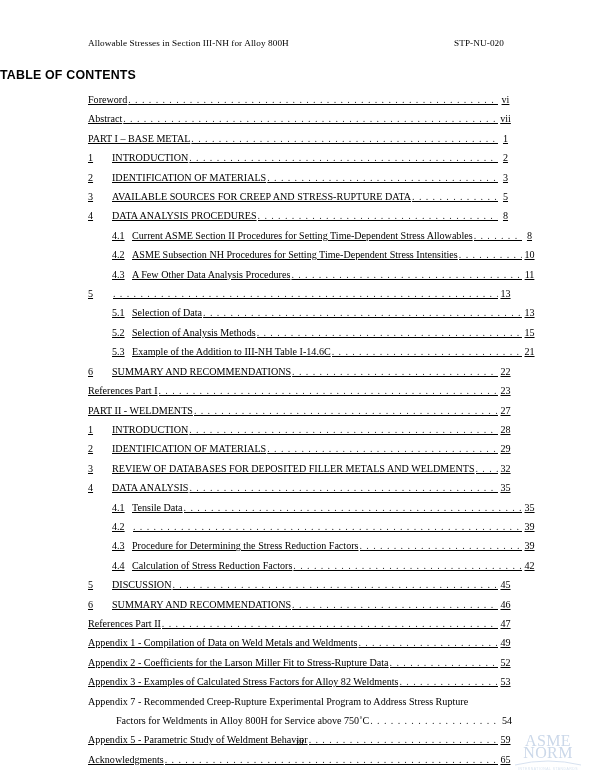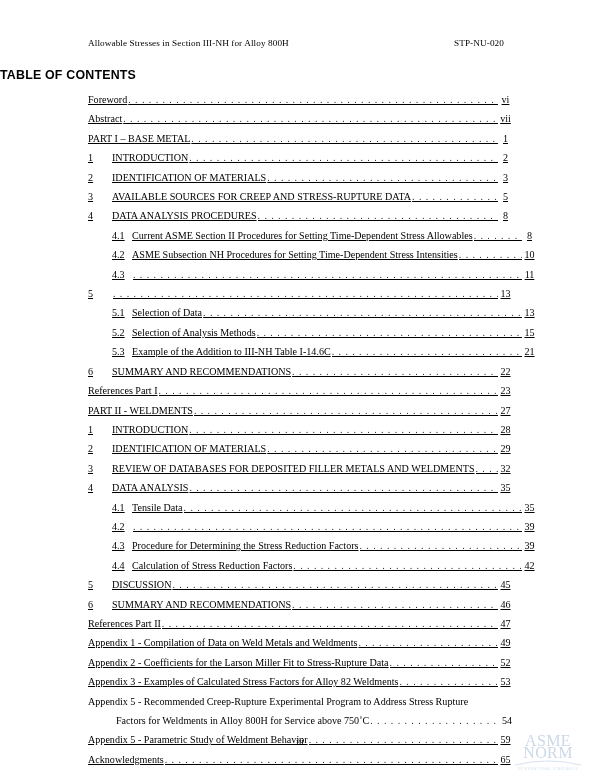--- a/index.html
+++ b/index.html
@@ -213,20 +213,21 @@
         <span class="pg">8</span>
       </div>
       <div class="toc-entry lvl-sub">
         <span class="num">4.2</span>
         <span class="txt">ASME Subsection NH Procedures for Setting Time-Dependent Stress Intensities</span>
         <span class="leader">. . . . . . . . . . . . . . . . . . . . . . . . . . . . . . . . . . . . . . . . . . . . . . . . . . . . . . . . . . . . . . . . . . . . . . . . . . . . . . . . . . . . . . . . . . . . . . . . . . . . . . . . . . . . . . . . . . . . . . . . . . . . . . . . . . . . . . . . . . . . . . . . . . . . . . . . . . . . . . . . . . . . . . . . . . . . . . . . . . . . . . . . . . . . . . . . . . . . . . . . </span>
         <span class="pg">10</span>
       </div>
       <div class="toc-entry lvl-sub">
         <span class="num">4.3</span>
+        <span class="txt">A Few Other Data Analysis Procedures</span>
         <span class="leader">. . . . . . . . . . . . . . . . . . . . . . . . . . . . . . . . . . . . . . . . . . . . . . . . . . . . . . . . . . . . . . . . . . . . . . . . . . . . . . . . . . . . . . . . . . . . . . . . . . . . . . . . . . . . . . . . . . . . . . . . . . . . . . . . . . . . . . . . . . . . . . . . . . . . . . . . . . . . . . . . . . . . . . . . . . . . . . . . . . . . . . . . . . . . . . . . . . . . . . . . </span>
         <span class="pg">11</span>
       </div>
       <div class="toc-entry">
         <span class="num">5</span>
         <span class="leader">. . . . . . . . . . . . . . . . . . . . . . . . . . . . . . . . . . . . . . . . . . . . . . . . . . . . . . . . . . . . . . . . . . . . . . . . . . . . . . . . . . . . . . . . . . . . . . . . . . . . . . . . . . . . . . . . . . . . . . . . . . . . . . . . . . . . . . . . . . . . . . . . . . . . . . . . . . . . . . . . . . . . . . . . . . . . . . . . . . . . . . . . . . . . . . . . . . . . . . . . </span>
         <span class="pg">13</span>
       </div>
       <div class="toc-entry lvl-sub">
         <span class="num">5.1</span>
@@ -335,21 +336,21 @@
         <span class="txt">Appendix 2 - Coefficients for the Larson Miller Fit to Stress-Rupture Data</span>
         <span class="leader">. . . . . . . . . . . . . . . . . . . . . . . . . . . . . . . . . . . . . . . . . . . . . . . . . . . . . . . . . . . . . . . . . . . . . . . . . . . . . . . . . . . . . . . . . . . . . . . . . . . . . . . . . . . . . . . . . . . . . . . . . . . . . . . . . . . . . . . . . . . . . . . . . . . . . . . . . . . . . . . . . . . . . . . . . . . . . . . . . . . . . . . . . . . . . . . . . . . . . . . . </span>
         <span class="pg">52</span>
       </div>
       <div class="toc-entry lvl-plain">
         <span class="txt">Appendix 3 - Examples of Calculated Stress Factors for Alloy 82 Weldments</span>
         <span class="leader">. . . . . . . . . . . . . . . . . . . . . . . . . . . . . . . . . . . . . . . . . . . . . . . . . . . . . . . . . . . . . . . . . . . . . . . . . . . . . . . . . . . . . . . . . . . . . . . . . . . . . . . . . . . . . . . . . . . . . . . . . . . . . . . . . . . . . . . . . . . . . . . . . . . . . . . . . . . . . . . . . . . . . . . . . . . . . . . . . . . . . . . . . . . . . . . . . . . . . . . . </span>
         <span class="pg">53</span>
       </div>
       <div class="toc-entry-wrap">
-        <div class="line1">Appendix 5 - Recommended Creep-Rupture Experimental Program to Address Stress Rupture</div>
+        <div class="line1">Appendix 7 - Recommended Creep-Rupture Experimental Program to Address Stress Rupture</div>
         <div class="line2">
           <span class="txt">Factors for Weldments in Alloy 800H for Service above 750˚C</span>
           <span class="leader">. . . . . . . . . . . . . . . . . . . . . . . . . . . . . . . . . . . . . . . . . . . . . . . . . . . . . . . . . . . . . . . . . . . . . . . . . . . . . . . . . . . . . . . . . . . . . . . . . . . . . . . . . . . . . . . . . . . . . . . . . . . . . . . . . . . . . . . . . . . . . . . . . . . . . . . . . . . . . . . . . . . . . . . . . . . . . . . . . . . . . . . . . . . . . . . . . . . . . . . . </span>
           <span class="pg">54</span>
         </div>
       </div>
       <div class="toc-entry lvl-plain">
         <span class="txt">Appendix 5 - Parametric Study of Weldment Behavior</span>
         <span class="leader">. . . . . . . . . . . . . . . . . . . . . . . . . . . . . . . . . . . . . . . . . . . . . . . . . . . . . . . . . . . . . . . . . . . . . . . . . . . . . . . . . . . . . . . . . . . . . . . . . . . . . . . . . . . . . . . . . . . . . . . . . . . . . . . . . . . . . . . . . . . . . . . . . . . . . . . . . . . . . . . . . . . . . . . . . . . . . . . . . . . . . . . . . . . . . . . . . . . . . . . . </span>
         <span class="pg">59</span>

